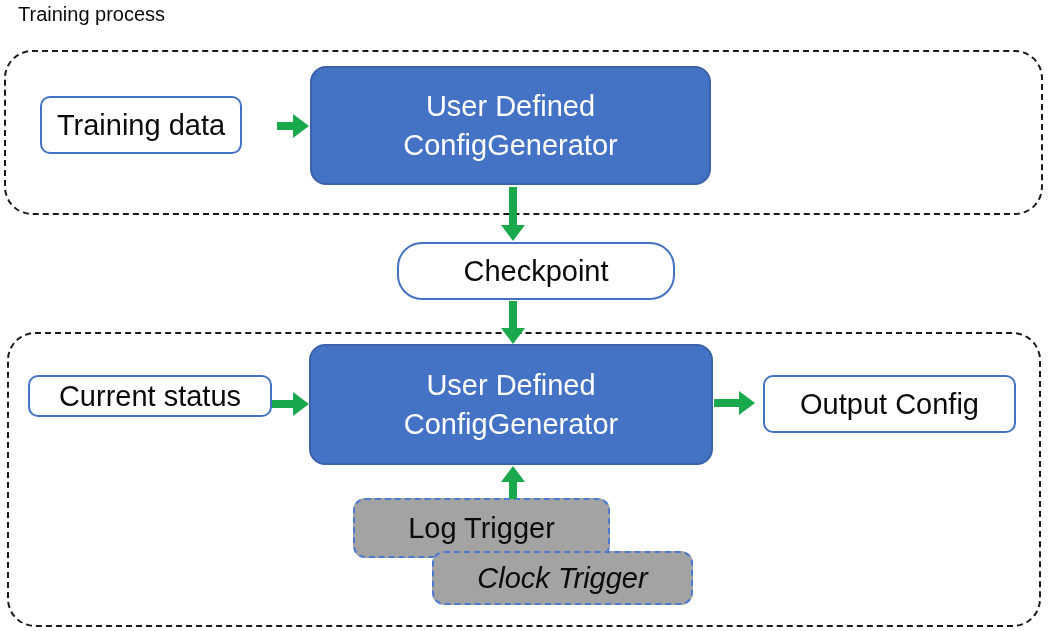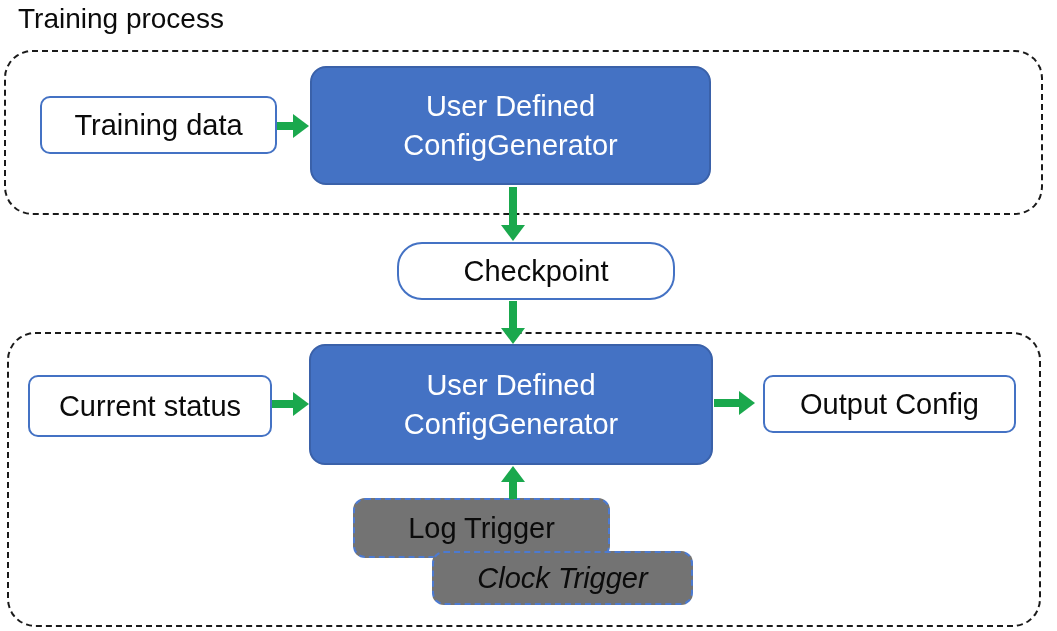--- a/index.html
+++ b/index.html
@@ -18,21 +18,21 @@
     font-family: "Liberation Sans", "DejaVu Sans", sans-serif;
     width: 1057px; height: 631px; overflow: hidden;
   }
   .stage {
     position: relative;
     width: 1057px; height: 631px;
     background: #ffffff;
   }
   .section-label {
     position: absolute;
-    font-size: 28px;
+    font-size: 20px;
     color: var(--text-dark);
     white-space: nowrap;
     z-index: 2;
   }
   .dashed-container {
     position: absolute;
     border: 2.5px dashed var(--container-border);
     border-radius: 28px;
     background: transparent;
     z-index: 1;
@@ -52,21 +52,21 @@
     background: var(--generator-fill);
     border: 2.5px solid var(--generator-border);
     border-radius: 16px;
     display: flex; flex-direction: column; align-items: center; justify-content: center;
     font-size: 29px; line-height: 39px; color: var(--text-light);
     text-align: center;
     z-index: 3;
   }
   .trigger-box {
     position: absolute;
-    background: #737373;
+    background: #a3a3a3;
     border: 2px dashed var(--trigger-border);
     border-radius: 12px;
     display: flex; align-items: center; justify-content: center;
     font-size: 29px; color: var(--text-dark);
     white-space: nowrap;
   }
   
   .arrow { position: absolute; z-index: 5; }
   .arrow .shaft { position: absolute; background: var(--arrow-green); }
   .arrow .head { position: absolute; width: 0; height: 0; }
@@ -91,21 +91,21 @@
 </style>
 </head>
 <body>
 
 <div class="stage">
 
   <div class="section-label" style="left:18px; top:3px;">Training process</div>
 
   <div class="dashed-container" style="left:4px; top:50px; width:1039px; height:165px;"></div>
 
-  <div class="white-box" style="left:40px; top:96px; width:237px; height:58px;">Training data</div>
+  <div class="white-box" style="left:40px; top:96px; width:202px; height:58px;">Training data</div>
 
   <div class="arrow arrow-right" style="left:277px; top:114px; width:32px; height:24px;">
     <div class="shaft"></div>
     <div class="head"></div>
   </div>
 
   <div class="blue-box" style="left:310px; top:66px; width:401px; height:119px;">
     <span>User Defined</span>
     <span>ConfigGenerator</span>
   </div>
@@ -118,21 +118,21 @@
   <div class="white-box" style="left:397px; top:242px; width:278px; height:58px;border-radius:25px;">Checkpoint</div>
 
   <div class="arrow arrow-down" style="left:501px; top:301px; width:24px; height:43px;">
     <div class="shaft"></div>
     <div class="head"></div>
   </div>
 
 
   <div class="dashed-container" style="left:7px; top:332px; width:1034px; height:295px;"></div>
 
-  <div class="white-box" style="left:28px; top:375px; width:244px; height:62px;text-align:center;">Current status</div>
+  <div class="white-box" style="left:28px; top:375px; width:244px; height:42px;text-align:center;">Current status</div>
 
   <div class="arrow arrow-right" style="left:272px; top:392px; width:37px; height:24px;">
     <div class="shaft"></div>
     <div class="head"></div>
   </div>
 
   <div class="blue-box" style="left:309px; top:344px; width:404px; height:121px;">
     <span>User Defined</span>
     <span>ConfigGenerator</span>
   </div>

